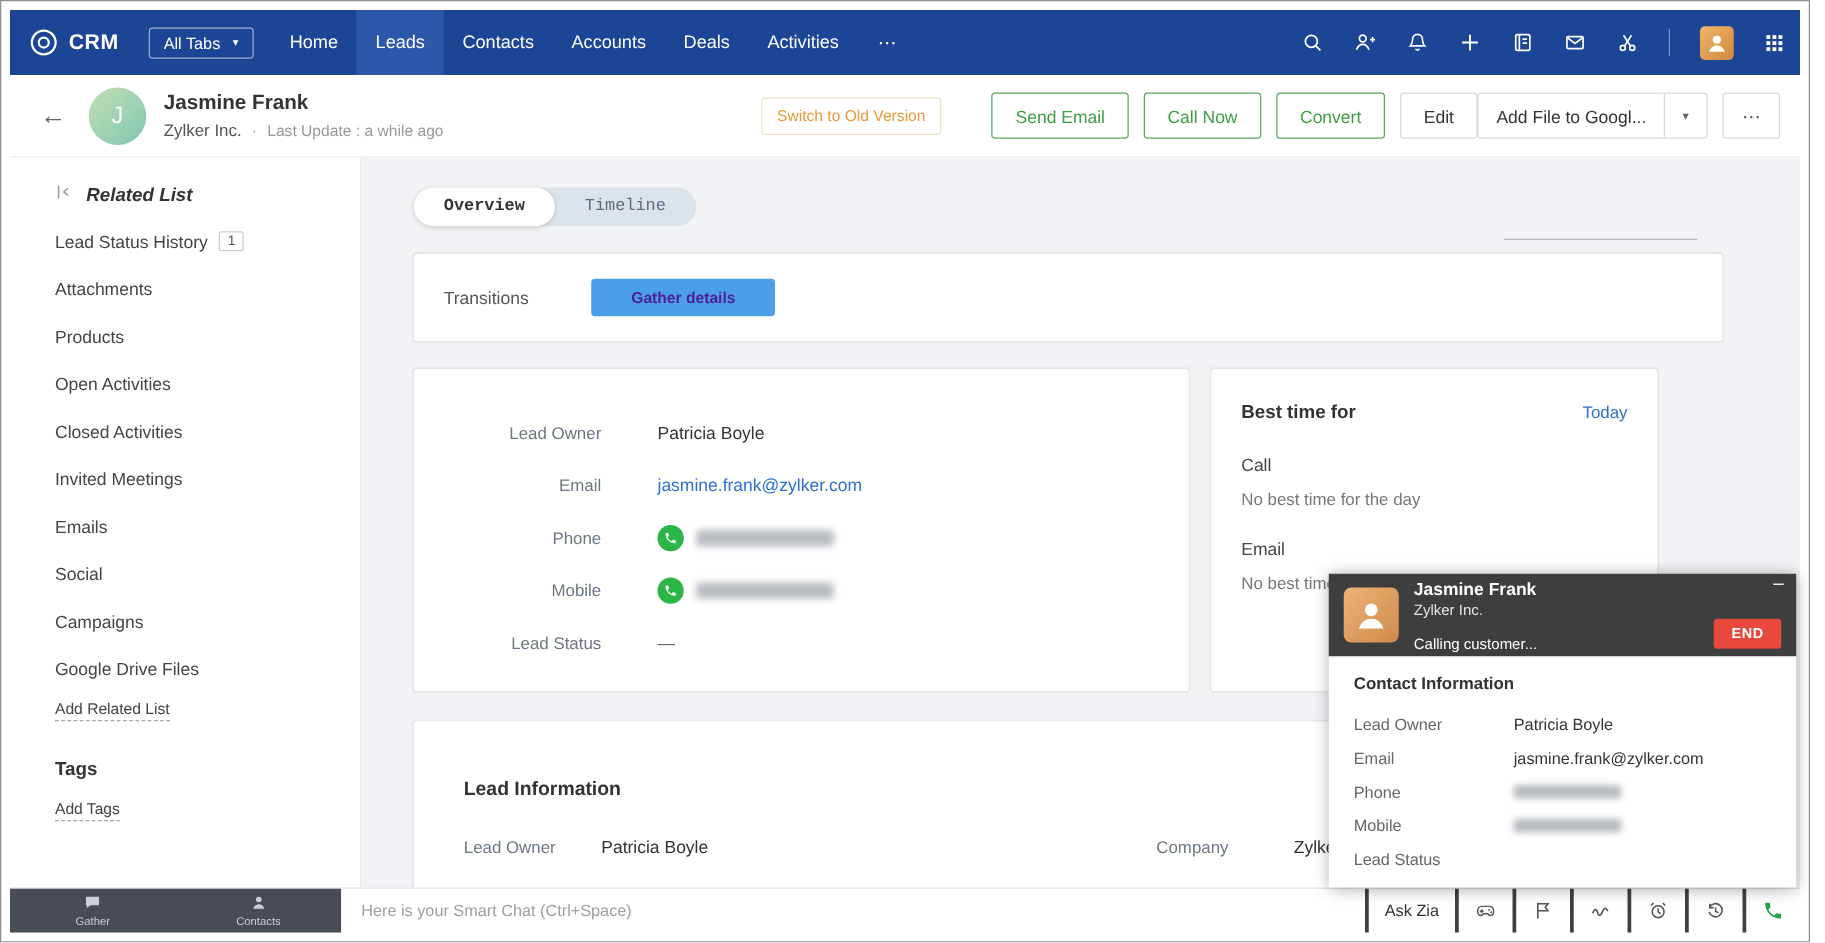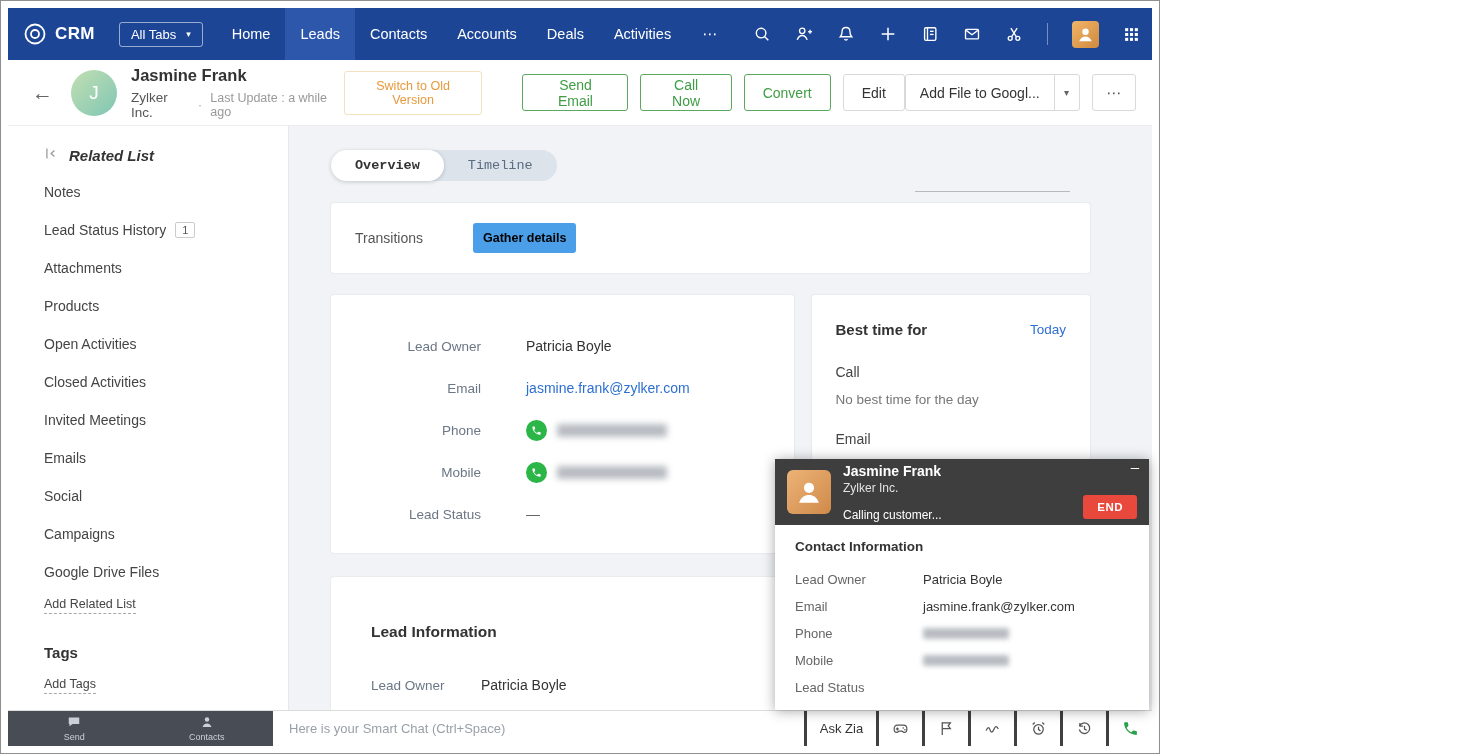--- a/index.html
+++ b/index.html
@@ -1,17 +1,17 @@
 <!DOCTYPE html>
 <html><head>
 <meta charset="utf-8">
 <style>
   * { box-sizing: border-box; }
   body { margin:0; background:#fff; font-family:"Liberation Sans", sans-serif; }
-  .frame { position:relative; width:1160px; height:754px; border:1px solid #8f8f8f; background:#fff; overflow:hidden; }
+  .frame { position:relative; width:1448px; height:754px; border:1px solid #8f8f8f; background:#fff; overflow:hidden; }
   .app { position:absolute; left:7px; top:7px; right:7px; bottom:7px; display:flex; flex-direction:column; }
 
   
   .topnav { height:52px; min-height:52px; background:#1d4596; display:flex; align-items:center; color:#fff; padding:0 12px 0 14px; }
   .logo-wrap { display:flex; align-items:center; gap:7px; cursor:pointer; }
   .logo-wrap svg { width:26px; height:26px; display:block; }
   .brand { font-size:17px; font-weight:bold; letter-spacing:.4px; }
   .alltabs { margin:0 14px 0 24px; display:flex; align-items:center; gap:10px; border:1px solid rgba(255,255,255,.55); border-radius:3px; padding:4px 11px; font-size:13px; background:transparent; color:#fff; cursor:pointer; }
   .caret { font-size:9px; line-height:1; }
   .nav-items { display:flex; align-items:stretch; height:52px; }
@@ -56,21 +56,21 @@
 
   .main { flex:1; background:#f1f3f6; padding:24px 62px 0 42px; position:relative; overflow:hidden; }
   .artifact-line { position:absolute; top:65px; right:82px; width:155px; height:1px; background:#b9b9b9; }
   .tabs-pill { display:inline-flex; background:#dde3eb; border-radius:17px; }
   .tab { padding:8px 24px; border-radius:17px; font-size:13.5px; color:#5b6c80; cursor:pointer;font-family:Liberation Mono, monospace; }
   .tab.active { background:#fff; color:#333; font-weight:bold; box-shadow:0 1px 4px rgba(0,0,0,.18); }
 
   .card { background:#fff; border-radius:3px; box-shadow:0 0 2px rgba(0,0,0,.12); }
   .transitions-card { margin-top:22px; height:70px; display:flex; align-items:center; padding:0 24px; }
   .trans-label { font-size:14px; color:#555; width:118px; }
-  .gather-btn { background:#4a9fe8; border:none; color:#000000; font-size:12.5px; font-weight:bold; padding:8px 10px; border-radius:3px; cursor:pointer; font-family:inherit; }
+  .gather-btn { background:#4a9fe8; border:none; color:#4c1d95; font-size:12.5px; font-weight:bold; padding:8px 32px; border-radius:3px; cursor:pointer; font-family:inherit; }
 
   .cards-row { display:flex; gap:18px; margin-top:22px; align-items:flex-start; }
   .details-card { width:620px; height:258px; padding-top:30px; }
   .drow { display:flex; align-items:center; height:42px; }
   .dlabel { width:150px; text-align:right; font-size:13.5px; color:#6b7786; }
   .dvalue { margin-left:45px; font-size:14px; color:#333; display:flex; align-items:center; gap:10px; }
   .link { color:#2d6fd1; cursor:pointer; text-decoration:none; }
   .phone-badge { width:21px; height:21px; min-width:21px; border-radius:50%; background:#2db648; display:flex; align-items:center; justify-content:center; }
   .phone-badge svg { width:11px; height:11px; color:#fff; }
   .blur-bar { width:110px; height:13px; background:#b8bcc2; border-radius:2px; filter:blur(3px); }
@@ -255,23 +255,20 @@
         <div class="rl-head">
           <span>
             <svg viewBox="0 0 18 18" fill="none" stroke="currentColor" stroke-width="1.5">
                 <line x1="3.5" y1="3" x2="3.5" y2="15"></line>
                 <path d="M12.5 5.5L8.5 9l4 3.5"></path>
               </svg>
           </span>
           <span class="rl-title">Related List</span>
         </div>
         <div class="rl-item">
-            <span>Notes</span>
-          </div>
-        <div class="rl-item">
           <span>Lead Status History</span>
           <span class="badge">1</span>
         </div>
         <div class="rl-item">
             <span>Attachments</span>
           </div>
         <div class="rl-item">
             <span>Products</span>
           </div>
         <div class="rl-item">
@@ -386,21 +383,21 @@
     </div>
 
     <footer class="bottombar">
       <div class="foot-dark">
         <div class="foot-tab">
           <span>
             <svg viewBox="0 0 20 20" fill="currentColor">
                 <path d="M2.5 3.5h15v9.5H8l-4.5 3.2v-3.2h-1z"></path>
               </svg>
           </span>
-          <span>Send</span>
+          <span>Gather</span>
         </div>
         <div class="foot-tab">
           <span>
             <svg viewBox="0 0 20 20" fill="currentColor">
                 <circle cx="10" cy="6.5" r="3.2"></circle>
                 <path d="M3.6 17c1.2-3.4 3.7-5 6.4-5s5.2 1.6 6.4 5z"></path>
               </svg>
           </span>
           <span>Contacts</span>
         </div>

